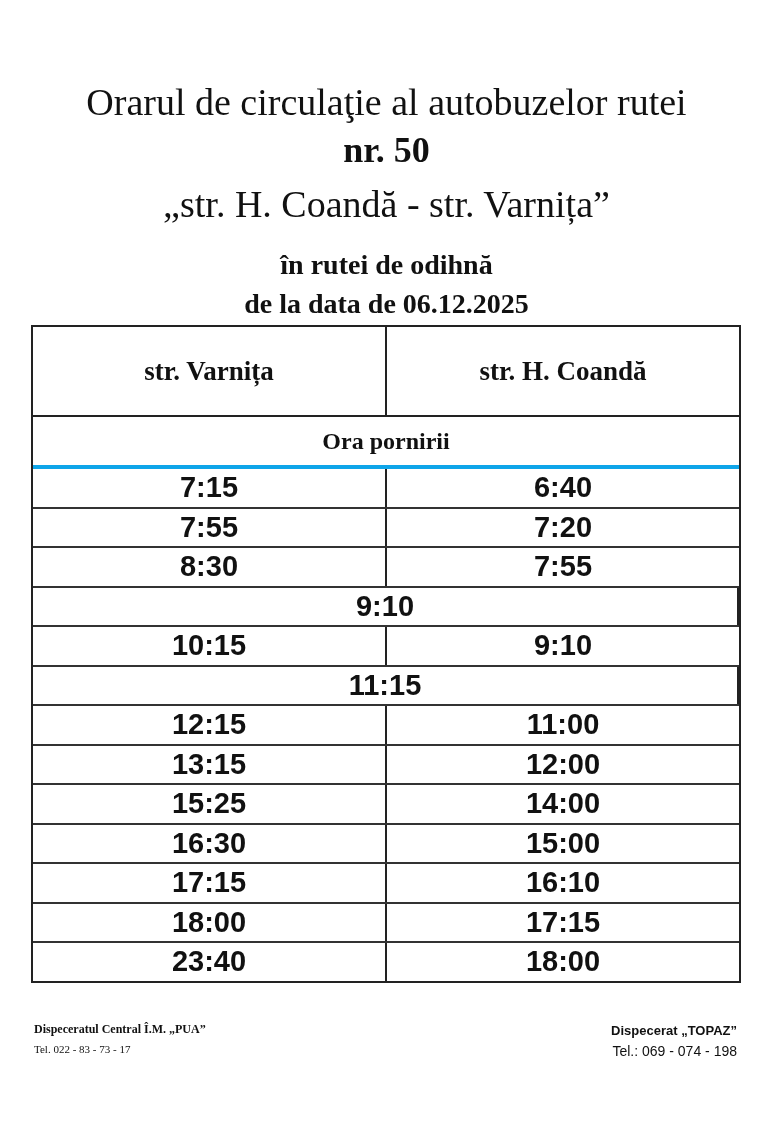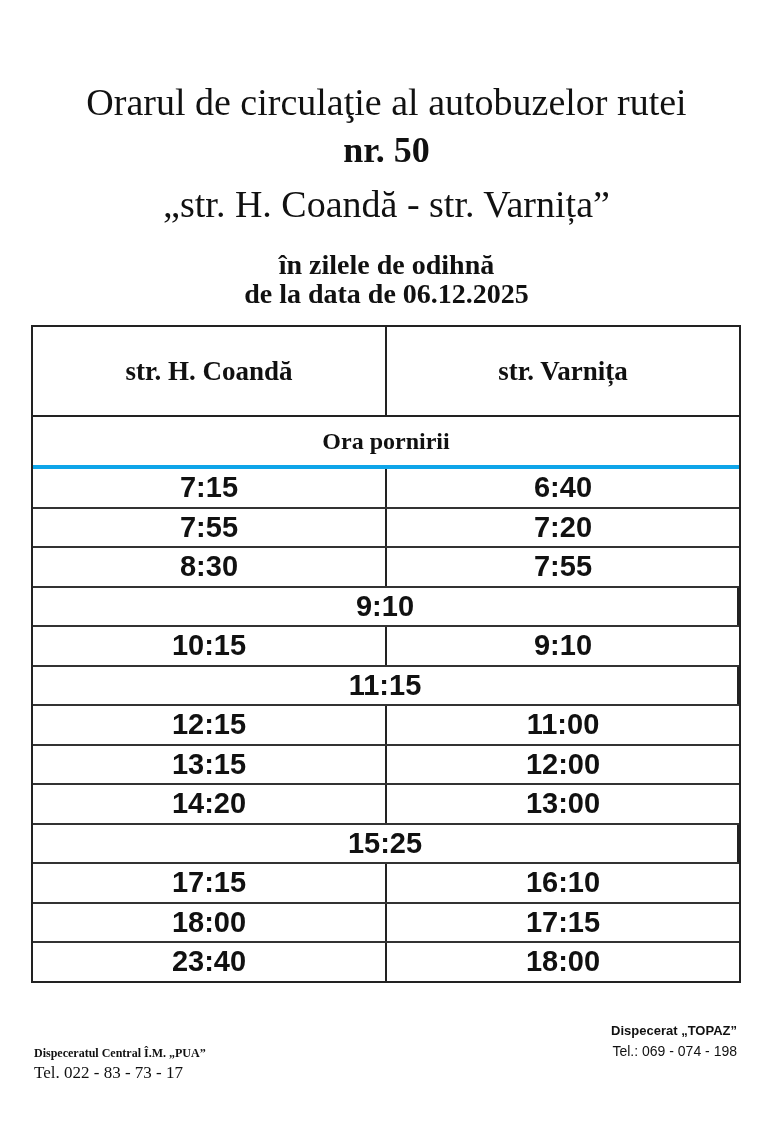--- a/index.html
+++ b/index.html
@@ -2,51 +2,51 @@
 <html><head>
 <meta charset="utf-8">
 <style>
   html, body { margin:0; padding:0; background:#ffffff; }
   body { width:773px; height:1126px; position:relative; overflow:hidden; color:#111; }
   .title { position:absolute; left:0; width:773px; text-align:center; font-family:"Liberation Serif", serif; color:#111; }
   .t1 { top:80px; font-size:38px; line-height:44px; }
   .t2 { top:128px; font-size:36px; line-height:44px; font-weight:bold; }
   .t3 { top:182px; font-size:38px; line-height:44px; }
   .t4 { top:248px; font-size:28px; line-height:34px; font-weight:bold; }
-  .t5 { top:276px; font-size:28px; line-height:36px; font-weight:bold; }
+  .t5 { top:286px; font-size:28px; line-height:36px; font-weight:bold; }
   .table { position:absolute; left:31px; top:325px; width:706px; border:2px solid #222; box-sizing:content-box; }
   .hdr { display:flex; height:88px; border-bottom:2px solid #222; }
   .hdr div { flex:1; display:flex; align-items:center; justify-content:center; font-family:"Liberation Serif", serif; font-weight:bold; font-size:27px; }
   .hdr div:first-child { border-right:2px solid #222; }
   .sub { height:48px; border-bottom:4px solid #0ea5e9; display:flex; align-items:center; justify-content:center; font-family:"Liberation Serif", serif; font-weight:bold; font-size:24px; }
   .row { display:flex; height:37.5px; border-bottom:2px solid #333; }
   .row:last-child { border-bottom:none; }
   .row div { flex:1; display:flex; align-items:center; justify-content:center; font-family:"Liberation Sans", sans-serif; font-weight:bold; font-size:29px; letter-spacing:0px;text-align:right; }
   .row div:first-child { border-right:2px solid #222; }
   .foot { position:absolute; font-size:12px; line-height:18px; }
-  .fl { left:34px; top:1044px; font-family:"Liberation Serif", serif; }
+  .fl { left:34px; top:1020px; font-family:"Liberation Serif", serif; }
   .fr { right:36px; top:1022px; text-align:right; font-family:"Liberation Sans", sans-serif; }
   .fl .n { font-weight:bold; font-size:12px; }
-  .fl .p { font-size:17px; margin-top:2px; }
+  .fl .p { font-size:11px; margin-top:2px; }
   .fr .n { font-weight:bold; font-size:13px;padding-left:36px; }
   .fr .p { font-size:14px; margin-top:2px; }
 </style>
 </head>
 <body>
 
 <div class="title t1">Orarul de circulaţie al autobuzelor rutei</div>
 <div class="title t2">nr. 50</div>
 <div class="title t3">„str. H. Coandă - str. Varnița”</div>
-<div class="title t4">în zilele de odihnă</div>
+<div class="title t4">în rutei de odihnă</div>
 <div class="title t5">de la data de 06.12.2025</div>
 
 <div class="table">
   <div class="hdr">
+    <div>str. Varnița</div>
     <div>str. H. Coandă</div>
-    <div>str. Varnița</div>
   </div>
   <div class="sub">Ora pornirii</div>
   <div id="rows">
       <div class="row">
         <div>7:15</div>
         <div>6:40</div>
       </div>
       <div class="row">
         <div>7:55</div>
         <div>7:20</div>
@@ -67,25 +67,26 @@
       </div>
       <div class="row">
         <div>12:15</div>
         <div>11:00</div>
       </div>
       <div class="row">
         <div>13:15</div>
         <div>12:00</div>
       </div>
       <div class="row">
-        <div>14:20</div>
-        <div>13:00</div>
+        <div>15:25</div>
+        <div>14:00</div>
       </div>
       <div class="row">
-        <div>15:25</div>
+        <div>16:30</div>
+        <div>15:00</div>
       </div>
       <div class="row">
         <div>17:15</div>
         <div>16:10</div>
       </div>
       <div class="row">
         <div>18:00</div>
         <div>17:15</div>
       </div>
       <div class="row">

